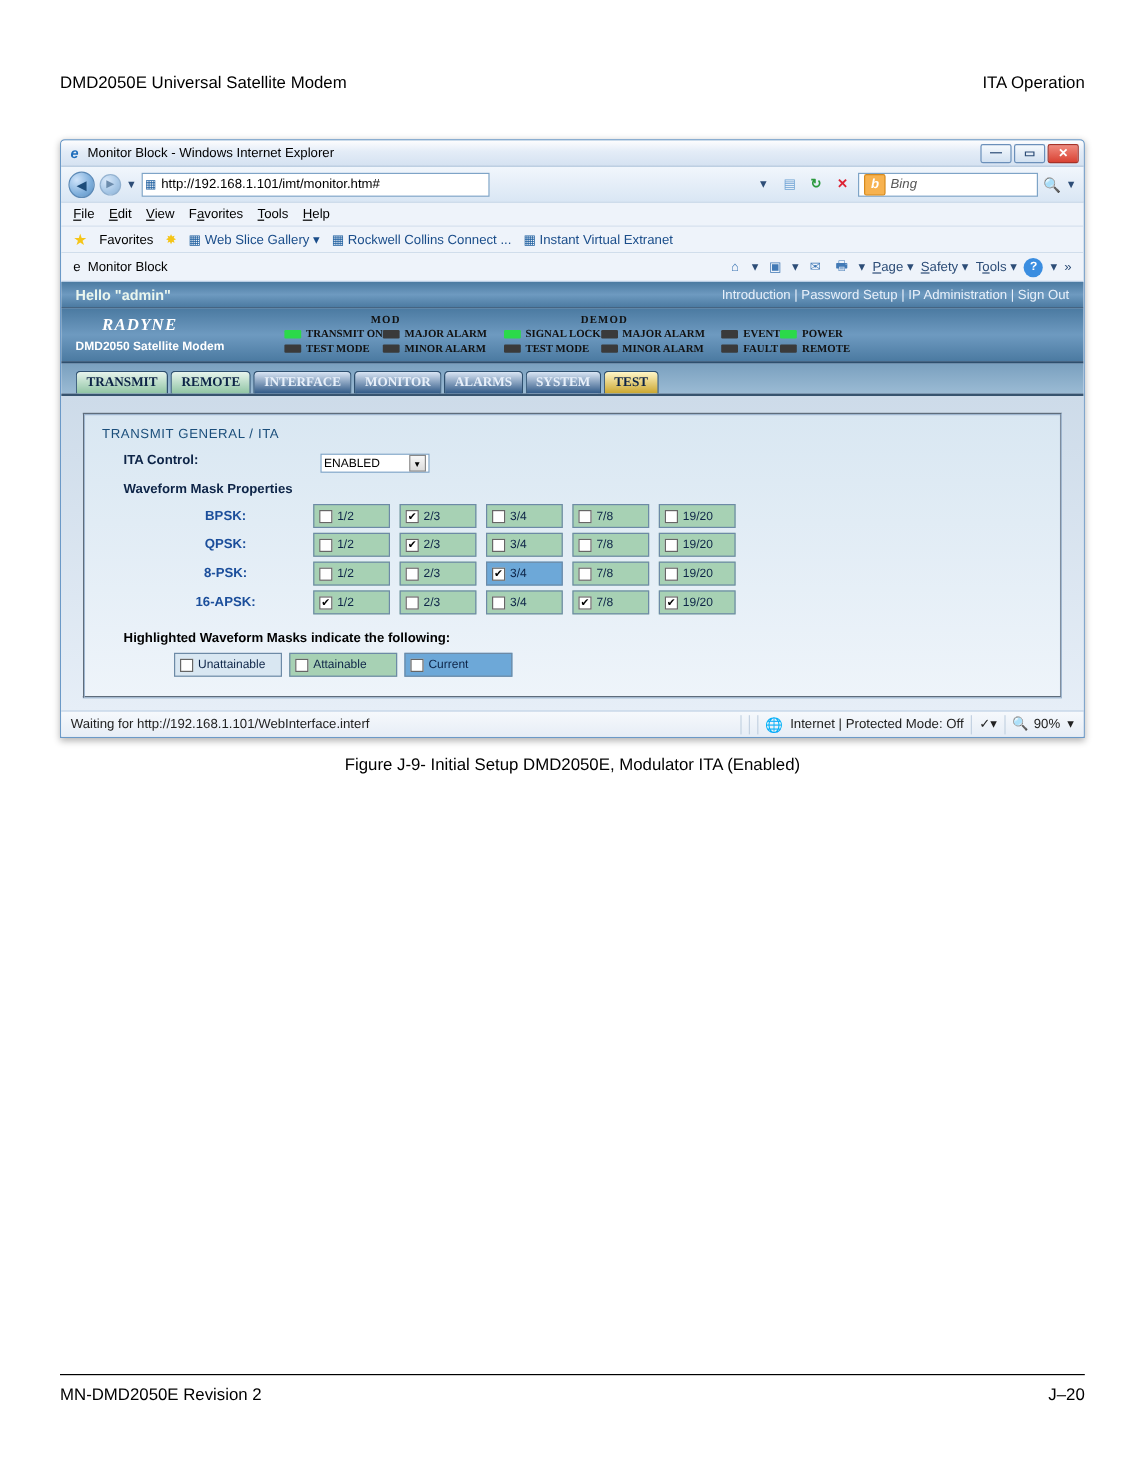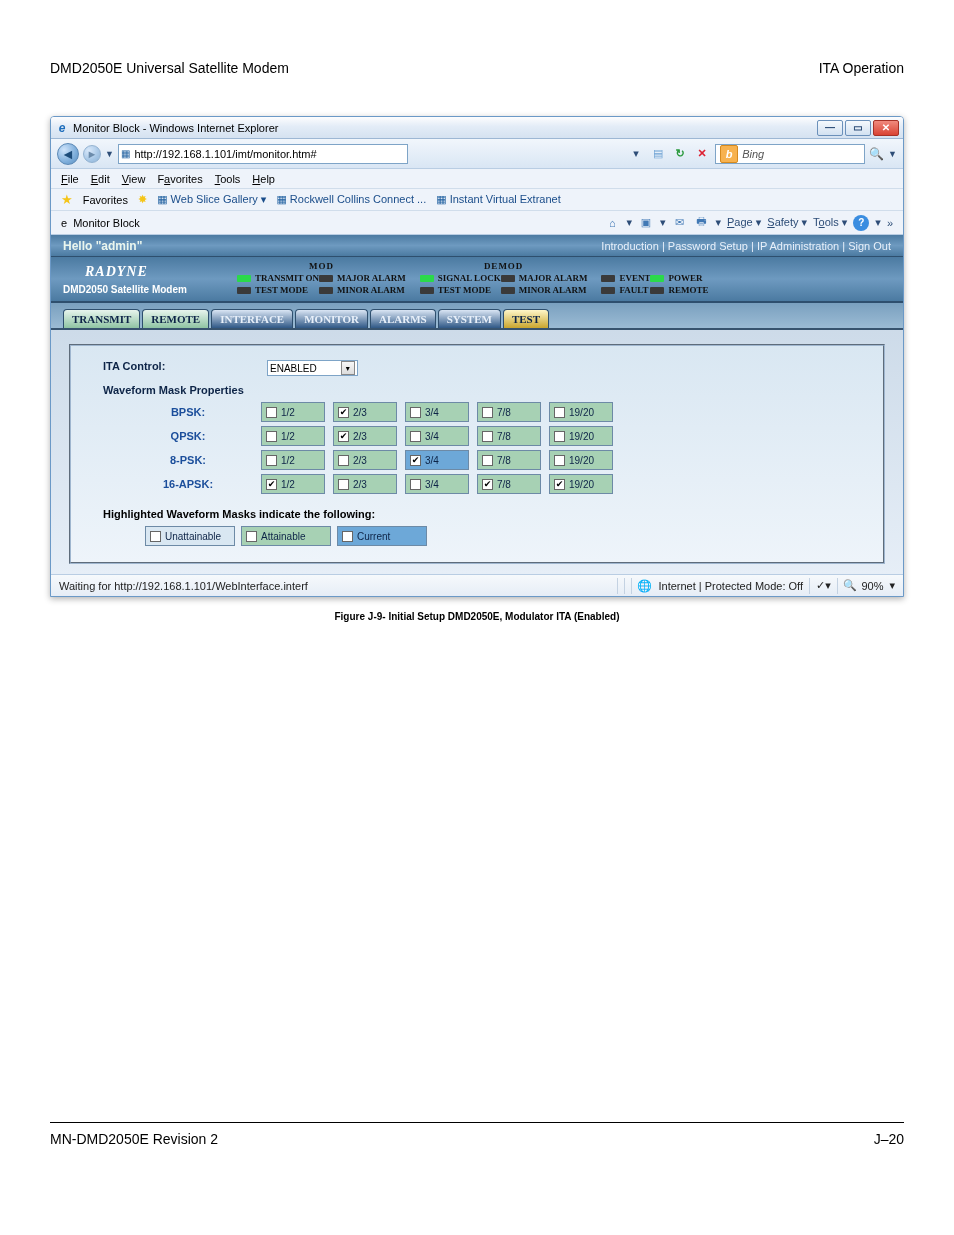--- a/index.html
+++ b/index.html
@@ -99,21 +99,21 @@
 
   .footer-links { padding: 8px 18px 14px; font-size:10px; color:#4173a6; }
   .footer-links span { margin-right:4px; }
 
   .statusbar { height:22px; border-top:1px solid #b9cde3; background:linear-gradient(#f6f9fc,#e6edf6); display:flex; align-items:center; padding:0 8px; font-size:11px; color:#222; gap:6px; }
   .statusbar .mid { margin-left:auto; display:flex; align-items:center; gap:6px; }
   .statusbar .sep { width:1px; height:16px; background:#c4d2e2; }
   .globe { color:#2a77c6; font-size:12px; }
   .zoom { display:flex; align-items:center; gap:4px; }
 
-  .figure-caption { text-align:center; font-weight:bold; font-size:10px; margin-top: 14px; }
+  .figure-caption { text-align:center; font-weight:normal; font-size:14px; margin-top: 14px; }
 </style>
 </head>
 <body>
 
 <div class="page-header">
   <span>DMD2050E Universal Satellite Modem</span>
   <span>ITA Operation</span>
 </div>
 
 <div class="browser-window">
@@ -286,20 +286,21 @@
       <div class="tab">REMOTE</div>
       <div class="tab mid">INTERFACE</div>
       <div class="tab mid">MONITOR</div>
       <div class="tab mid">ALARMS</div>
       <div class="tab mid">SYSTEM</div>
       <div class="tab yellow">TEST</div>
     </div>
 
     <div class="panel-wrap">
       <div class="panel">
+        <div class="panel-title">TRANSMIT GENERAL / ITA</div>
 
         <div class="form-row indent1">
           <span class="lbl">ITA Control:</span>
           <span class="select">
             <span>ENABLED</span>
             <span class="arrow">▾</span>
           </span>
         </div>
 
         <div class="section-sub">Waveform Mask Properties</div>

